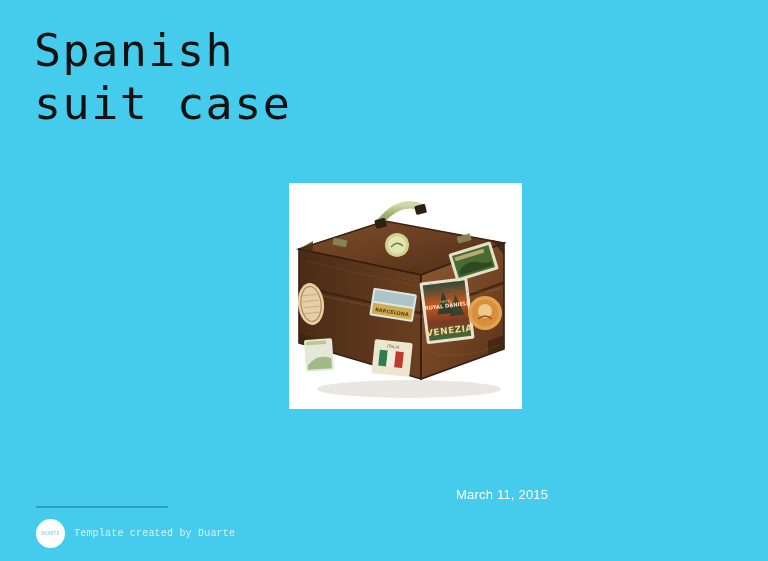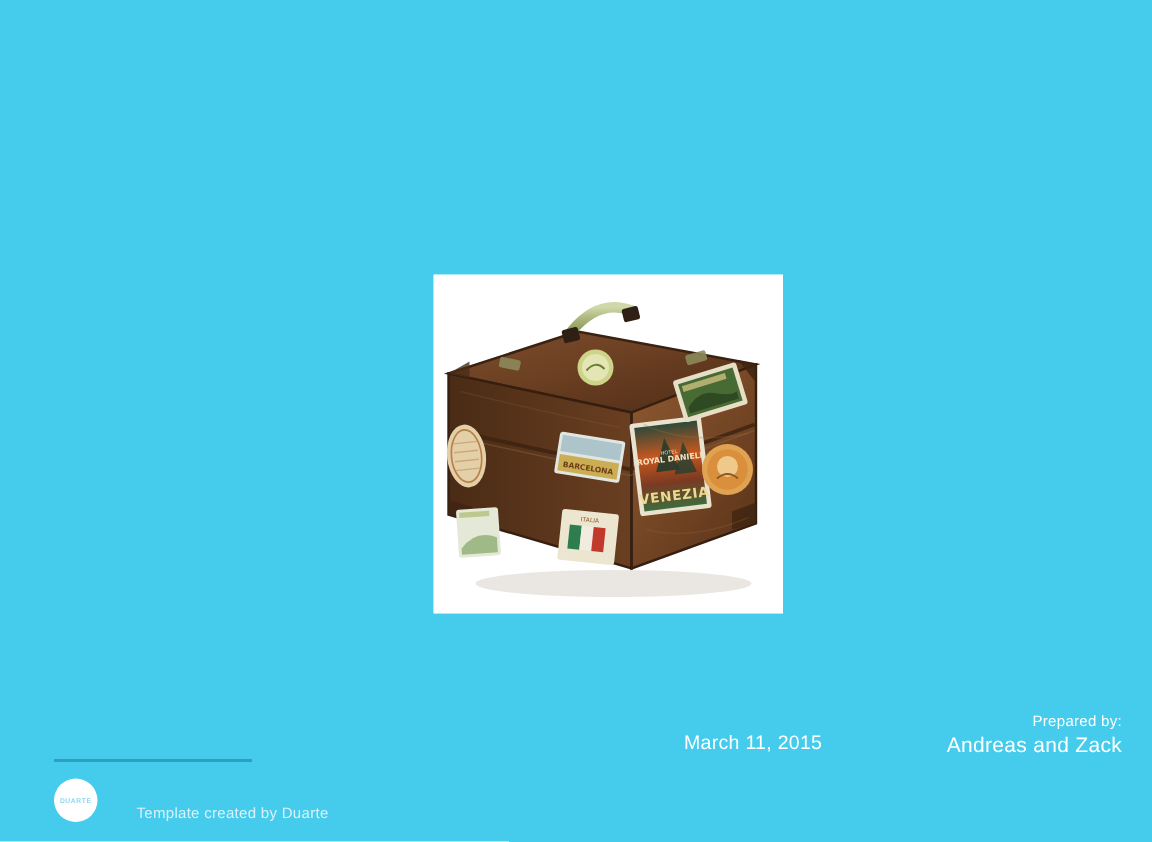--- a/index.html
+++ b/index.html
@@ -84,22 +84,23 @@
     top: 506px;
     width: 132px;
     height: 2px;
     background: #2e9fbe;
   }
   .credit-row {
     position: absolute;
     left: 36px;
     top: 519px;
     display: flex;
-    align-items: flex-end;
-    gap: 26px;
+    align-items: center;
+    gap: 9px;
+    font-family: Liberation Mono, monospace;
   }
   .duarte-badge {
     width: 29px;
     height: 29px;
     border-radius: 50%;
     background: #ffffff;
     display: flex;
     align-items: center;
     justify-content: center;
   }
@@ -115,20 +116,22 @@
     letter-spacing: 0.2px;
     white-space: nowrap;
   }
 </style>
 </head>
 <body>
 
 <div class="slide">
 
   <div class="title-block">
+    <div class="title-line">Spanish</div>
+    <div class="title-line">suit case</div>
   </div>
 
   <div class="photo-frame">
     <svg class="photo-stage" viewBox="0 0 233 226" preserveAspectRatio="xMidYMid meet">
       <defs>
         <linearGradient id="lidGrad" x1="0" y1="0" x2="1" y2="1">
           <stop offset="0%" stop-color="#7d4e2c"></stop>
           <stop offset="45%" stop-color="#6b3f22"></stop>
           <stop offset="100%" stop-color="#4d2c16"></stop>
         </linearGradient>
@@ -240,24 +243,20 @@
       </g>
 
       <path d="M140,100 q30,14 70,6" fill="none" stroke="#a4713f" stroke-width="1" opacity="0.25"></path>
       <path d="M142,170 q30,8 68,-8" fill="none" stroke="#a4713f" stroke-width="1" opacity="0.2"></path>
       <path d="M18,78 q48,12 106,24" fill="none" stroke="#a4713f" stroke-width="1" opacity="0.18"></path>
     </svg>
   </div>
 
   <div class="date-text">March 11, 2015</div>
 
-  <div class="prepared-block">
-    <div class="prepared-label">Prepared by:</div>
-    <div class="prepared-names">Andreas and Zack</div>
-  </div>
 
   <div class="footer-rule"></div>
 
   <div class="credit-row">
     <div class="duarte-badge">
       <span>DUARTE</span>
     </div>
     <div class="credit-text">Template created by Duarte</div>
   </div>
 

